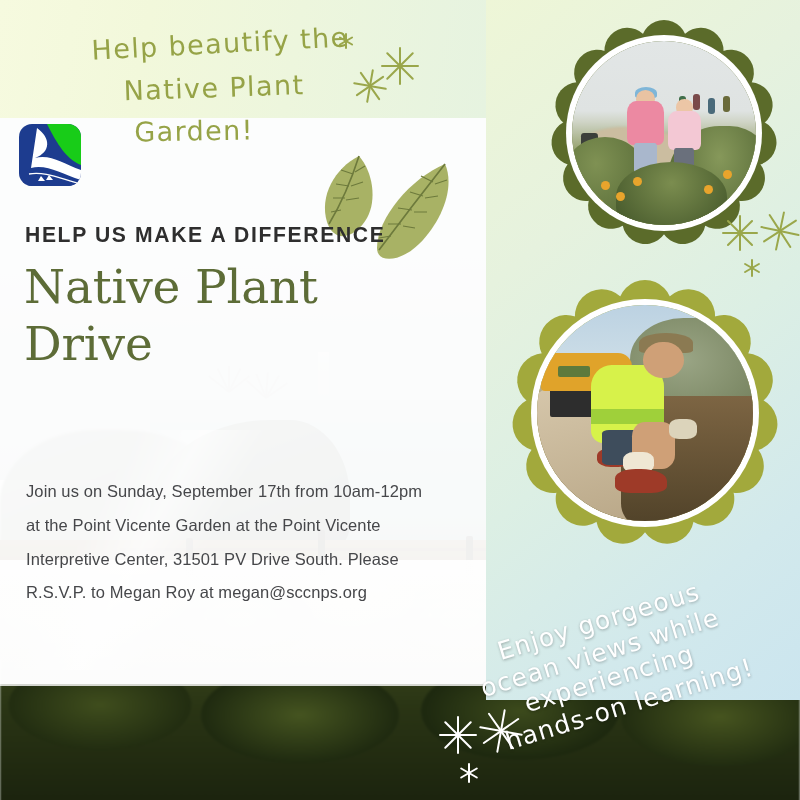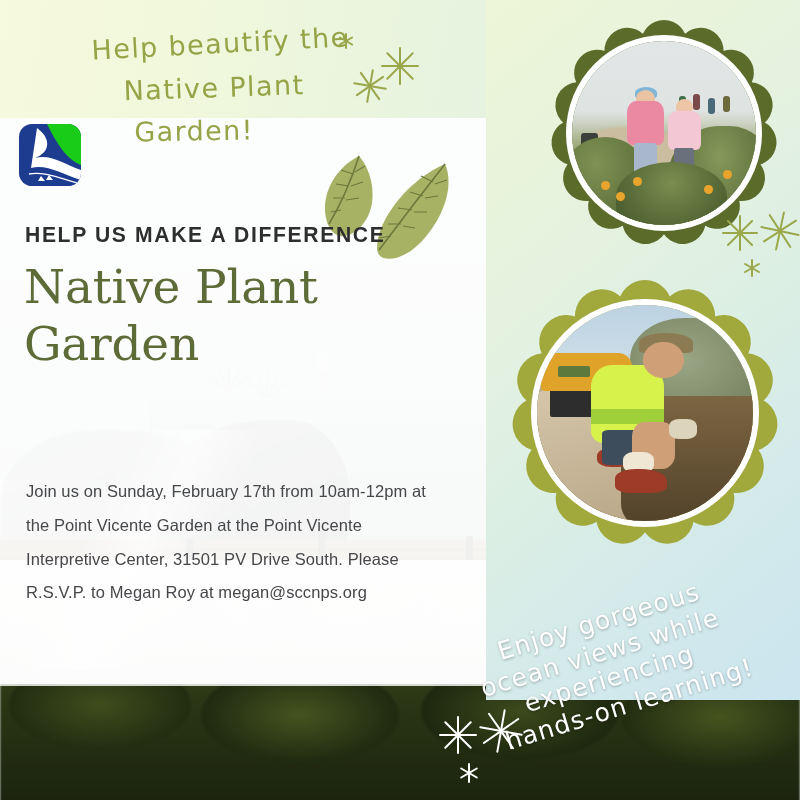--- a/index.html
+++ b/index.html
@@ -336,24 +336,24 @@
       <path d="M140 26 C118 54 92 88 74 112" stroke="#6d7a3c" stroke-width="1.7" fill="none"></path>
       <path d="M128 44 L116 38 M118 58 L105 54 M107 72 L93 70 M96 86 L83 86 M86 98 L74 100" stroke="#6d7a3c" stroke-width="1.1" fill="none"></path>
       <path d="M130 46 L142 42 M120 60 L133 58 M109 74 L122 74 M98 88 L110 90" stroke="#6d7a3c" stroke-width="1.1" fill="none"></path>
     </g>
   </svg>
 
   <div class="eyebrow">HELP US MAKE A DIFFERENCE</div>
 
   <div class="headline">
     <span>Native Plant</span>
-    <span>Garden</span>
-  </div>
-
-  <div class="body-copy">Join us on Sunday, February 17th from 10am-12pm at the Point Vicente Garden at the Point Vicente Interpretive Center, 31501 PV Drive South. Please R.S.V.P. to Megan Roy at megan@sccnps.org</div>
+    <span>Drive</span>
+  </div>
+
+  <div class="body-copy">Join us on Sunday, September 17th from 10am-12pm at the Point Vicente Garden at the Point Vicente Interpretive Center, 31501 PV Drive South. Please R.S.V.P. to Megan Roy at megan@sccnps.org</div>
 
   <div class="photo-frame" style="left:551px;top:20px;width:226px;height:226px;">
     <div class="scallop">
       <b style="width:46px;height:46px;background:#5b6b2a;transform:translate(-50%,-50%) rotate(0deg) translateY(-90px)"></b>
       <b style="width:46px;height:46px;background:#5b6b2a;transform:translate(-50%,-50%) rotate(24deg) translateY(-90px)"></b>
       <b style="width:46px;height:46px;background:#5b6b2a;transform:translate(-50%,-50%) rotate(48deg) translateY(-90px)"></b>
       <b style="width:46px;height:46px;background:#5b6b2a;transform:translate(-50%,-50%) rotate(72deg) translateY(-90px)"></b>
       <b style="width:46px;height:46px;background:#5b6b2a;transform:translate(-50%,-50%) rotate(96deg) translateY(-90px)"></b>
       <b style="width:46px;height:46px;background:#5b6b2a;transform:translate(-50%,-50%) rotate(120deg) translateY(-90px)"></b>
       <b style="width:46px;height:46px;background:#5b6b2a;transform:translate(-50%,-50%) rotate(144deg) translateY(-90px)"></b>

